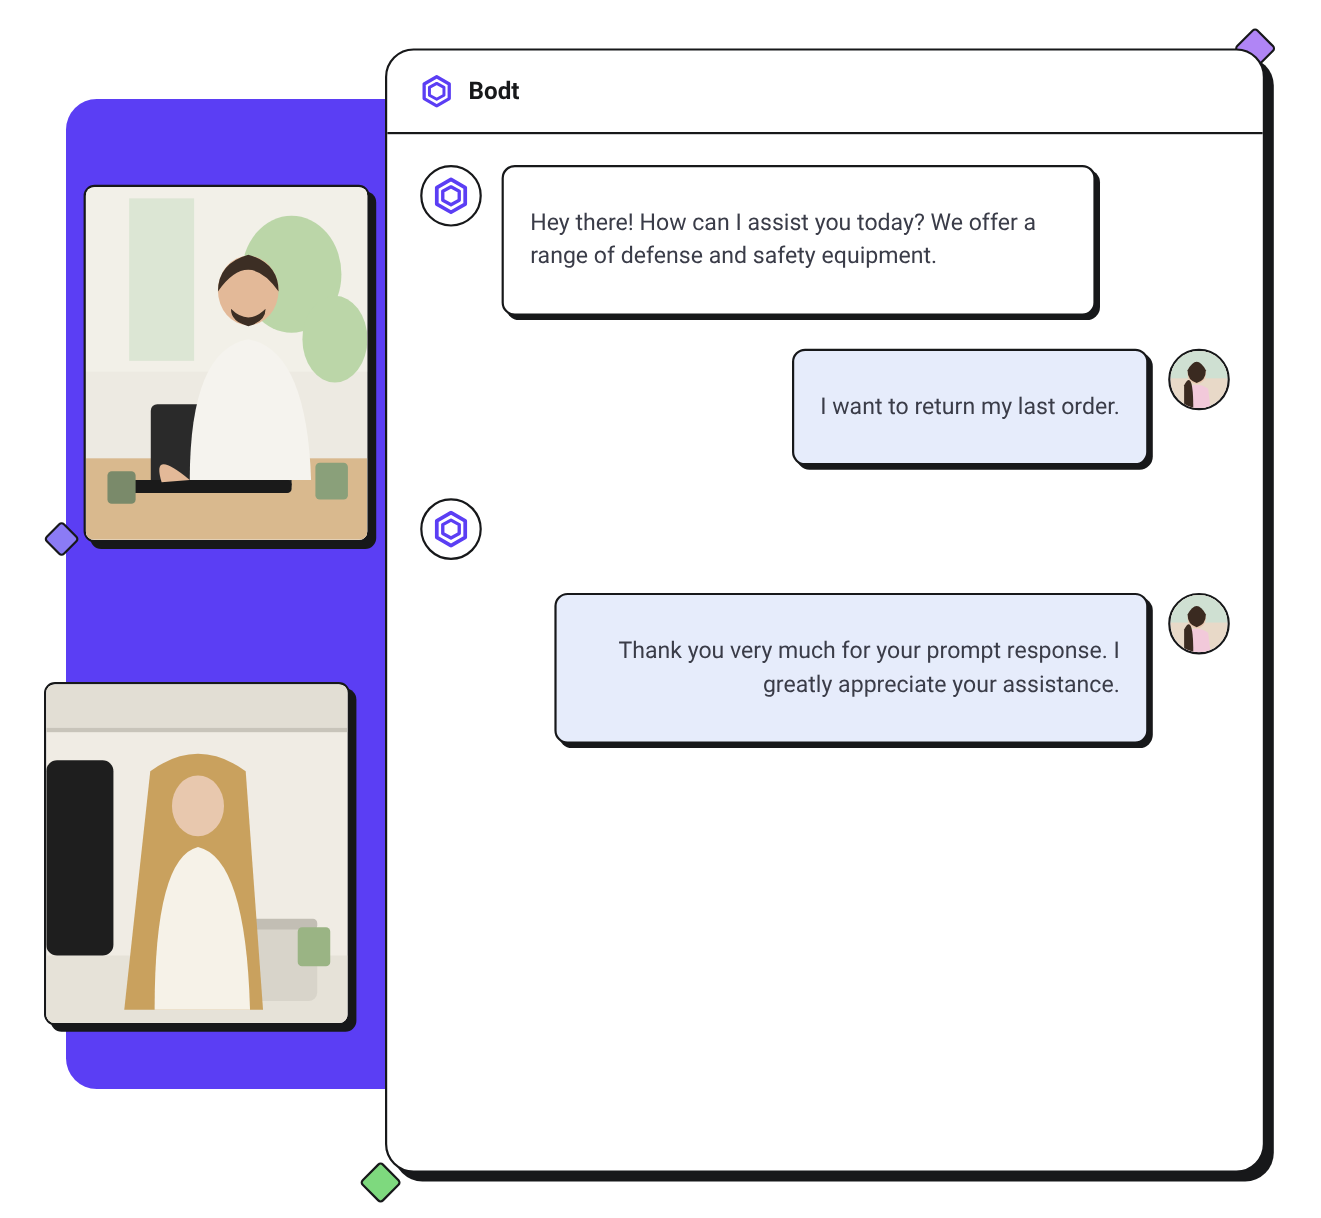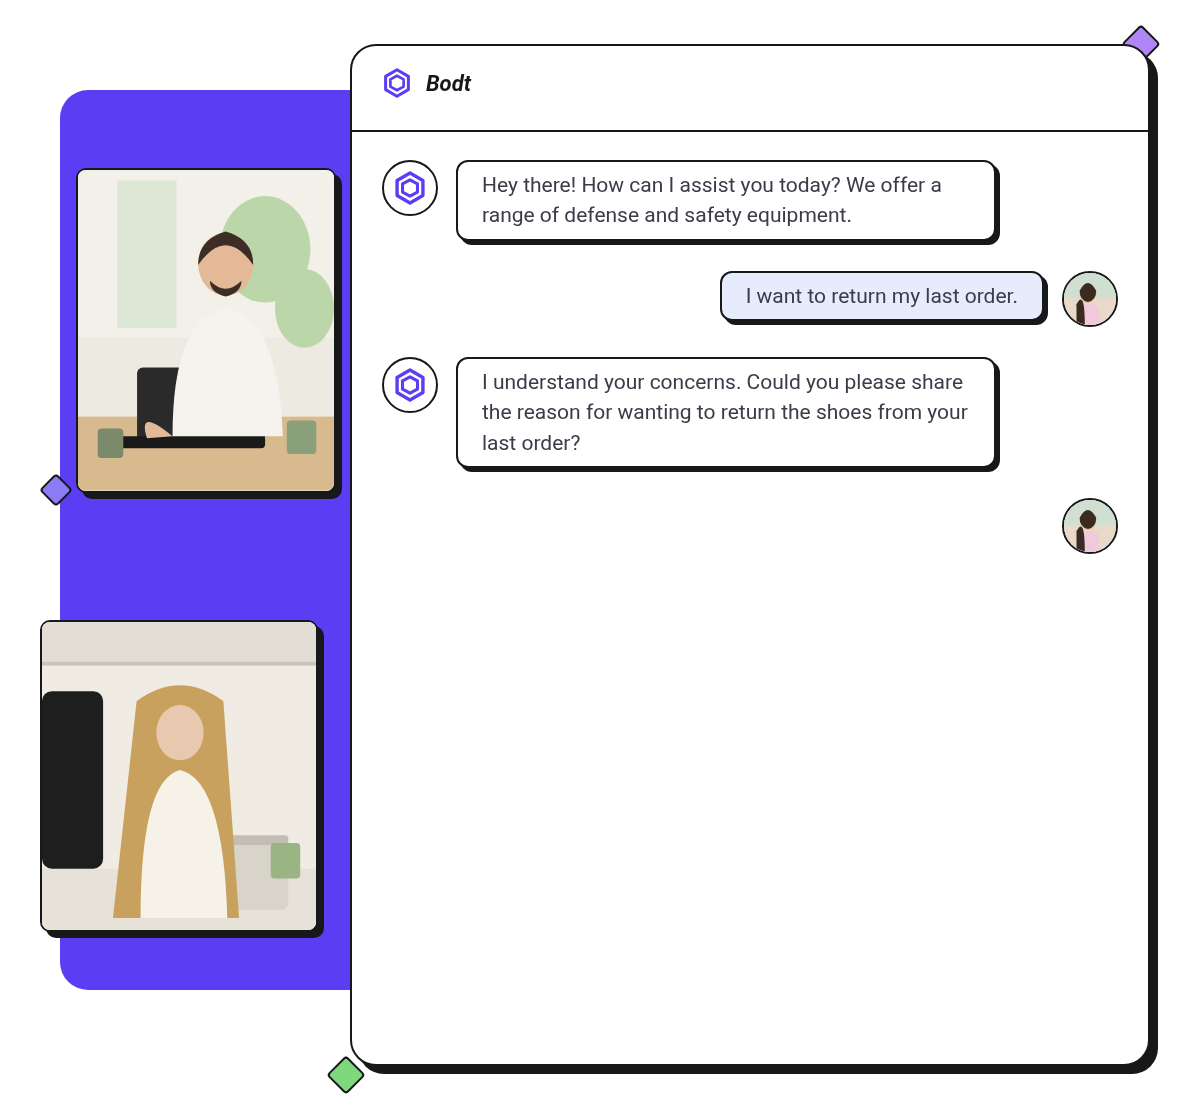--- a/index.html
+++ b/index.html
@@ -62,23 +62,22 @@
     box-shadow: 8px 8px 0 #17181A;
     display: flex;
     flex-direction: column;
     overflow: hidden;
   }
 
   .chat-header {
     display: flex;
     align-items: center;
     gap: 14px;
-    padding: 22px 30px 32px 30px;
+    padding: 22px 30px 22px 30px;
     border-bottom: 2px solid #17181A;
-    font-style: italic;
   }
   .chat-header .brand-name {
     font-size: 22px;
     font-weight: 700;
     color: #17181A;
   }
 
   .hex-logo {
     width: 30px;
     height: 30px;
@@ -108,21 +107,21 @@
     flex-shrink: 0;
     display:flex; align-items:center; justify-content:center;
     background:#fff;
   }
   .avatar-circle.user-av { overflow:hidden; padding:0; background:#eee; }
   .avatar-circle.user-av svg { width:100%; height:100%; display:block; }
 
   .bubble {
     border: 2px solid #17181A;
     border-radius: 12px;
-    padding: 8px 24px;
+    padding: 36px 24px;
     font-size: 21px;
     line-height: 1.45;
     color: #3A3C48;
     box-shadow: 4px 4px 0 #17181A;
   }
   .bubble.bot { background: #fff; max-width: 540px; }
   .bubble.user { background: #E6ECFB; max-width: 540px; text-align: right; }
 
 </style>
 </head>
@@ -222,26 +221,26 @@
           </svg>
       </span>
     </div>
 
     <div class="msg-row bot">
       <span class="avatar-circle">
         <svg class="hex-logo small" viewBox="0 0 100 100">
             <use href="#hexlogo"></use>
           </svg>
       </span>
-      <div class="bubble bot">I understand your concerns. Could you please share the reason for wanting to return the shoes from your last order?</div>
     </div>
 
 
 
     <div class="msg-row user">
+      <div class="bubble user">Thank you very much for your prompt response. I greatly appreciate your assistance.</div>
       <span class="avatar-circle user-av">
         <svg viewBox="0 0 100 100">
             <use href="#user-av-img"></use>
           </svg>
       </span>
     </div>
 
   </div>
 </div>
 

